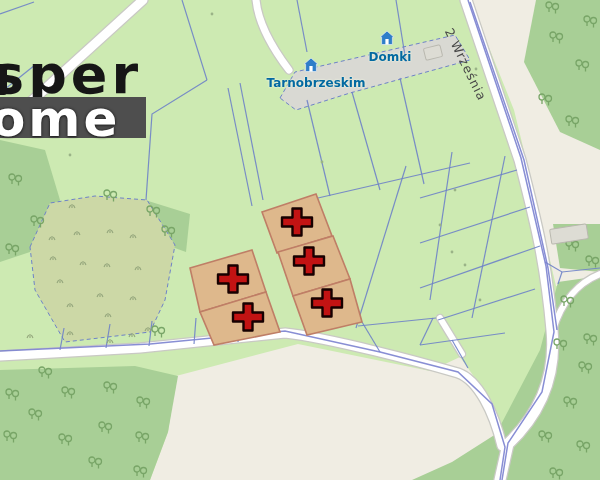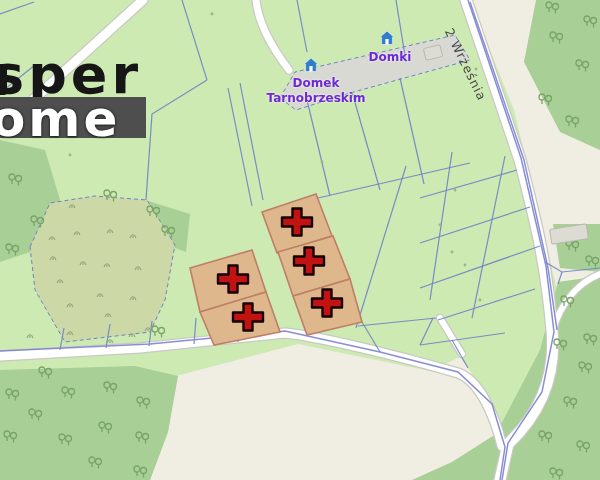--- a/index.html
+++ b/index.html
@@ -1,20 +1,20 @@
 <!DOCTYPE html>
 <html><head>
 <meta charset="utf-8">
 <style>
   html,body{margin:0;padding:0;background:#fff;}
   #stage{position:relative;width:600px;height:480px;overflow:hidden;
          font-family:"DejaVu Sans","Liberation Sans",sans-serif;}
   #map-svg{position:absolute;left:0;top:0;}
   .poi-label{position:absolute;text-align:center;font-size:12px;font-weight:600;
-             line-height:15px;color:#6d28d9;width:140px;
+             line-height:15px;color:#0369a1;width:140px;
              text-shadow:0 0 2px #eef4e2,0 0 2px #eef4e2;}
   .street-label{position:absolute;font-size:12.5px;color:#474747;width:130px;
                 letter-spacing:1px;transform:rotate(64deg);transform-origin:center;}
   .poi-icon{position:absolute;width:16px;height:16px;}
   .logo-top{position:absolute;left:-8px;top:48px;font-size:54px;font-weight:600;
             color:#161616;letter-spacing:4px;line-height:1;}
   .logo-frag{position:absolute;left:0px;top:64px;width:7px;height:31px;background:#161616;
              border-radius:0 0 3px 0;}
   .logo-box{position:absolute;left:0px;top:97px;width:146px;height:41px;background:#4e4e4e;}
   .logo-bottom{position:absolute;left:-9px;top:94px;font-size:50px;font-weight:600;color:#ffffff;
@@ -334,21 +334,20 @@
       <circle cx="480" cy="300" r="1.4" fill="#9ab387"></circle>
     </svg>
 
   <div class="building" style="left: 550px; top: 226px; width: 36px; height: 14px; transform: rotate(-9deg);"></div>
     <div class="building" style="left: 424px; top: 46px; width: 16px; height: 11px; transform: rotate(-14deg);"></div>
     <svg class="poi-icon" style="left:303px;top:57px" viewBox="0 0 16 16">
     <path d="M8 1 L15 7.2 L13.4 7.2 L13.4 14.5 L2.6 14.5 L2.6 7.2 L1 7.2 Z" fill="#2f7ec9" stroke="#e8eef2" stroke-width="0.7"></path>
     <rect x="6.4" y="9" width="3.2" height="5.5" fill="#ffffff"></rect>
   </svg>
   <div class="poi-label" style="left:246px;top:76px">
-    <div>Domek</div>
     <div>Tarnobrzeskim</div>
   </div>
 
   <svg class="poi-icon" style="left:379px;top:30px" viewBox="0 0 16 16">
     <path d="M8 1 L15 7.2 L13.4 7.2 L13.4 14.5 L2.6 14.5 L2.6 7.2 L1 7.2 Z" fill="#2f7ec9" stroke="#e8eef2" stroke-width="0.7"></path>
     <rect x="6.4" y="9" width="3.2" height="5.5" fill="#ffffff"></rect>
   </svg>
   <div class="poi-label" style="left:320px;top:50px">
     <div>Domki</div>
   </div>

